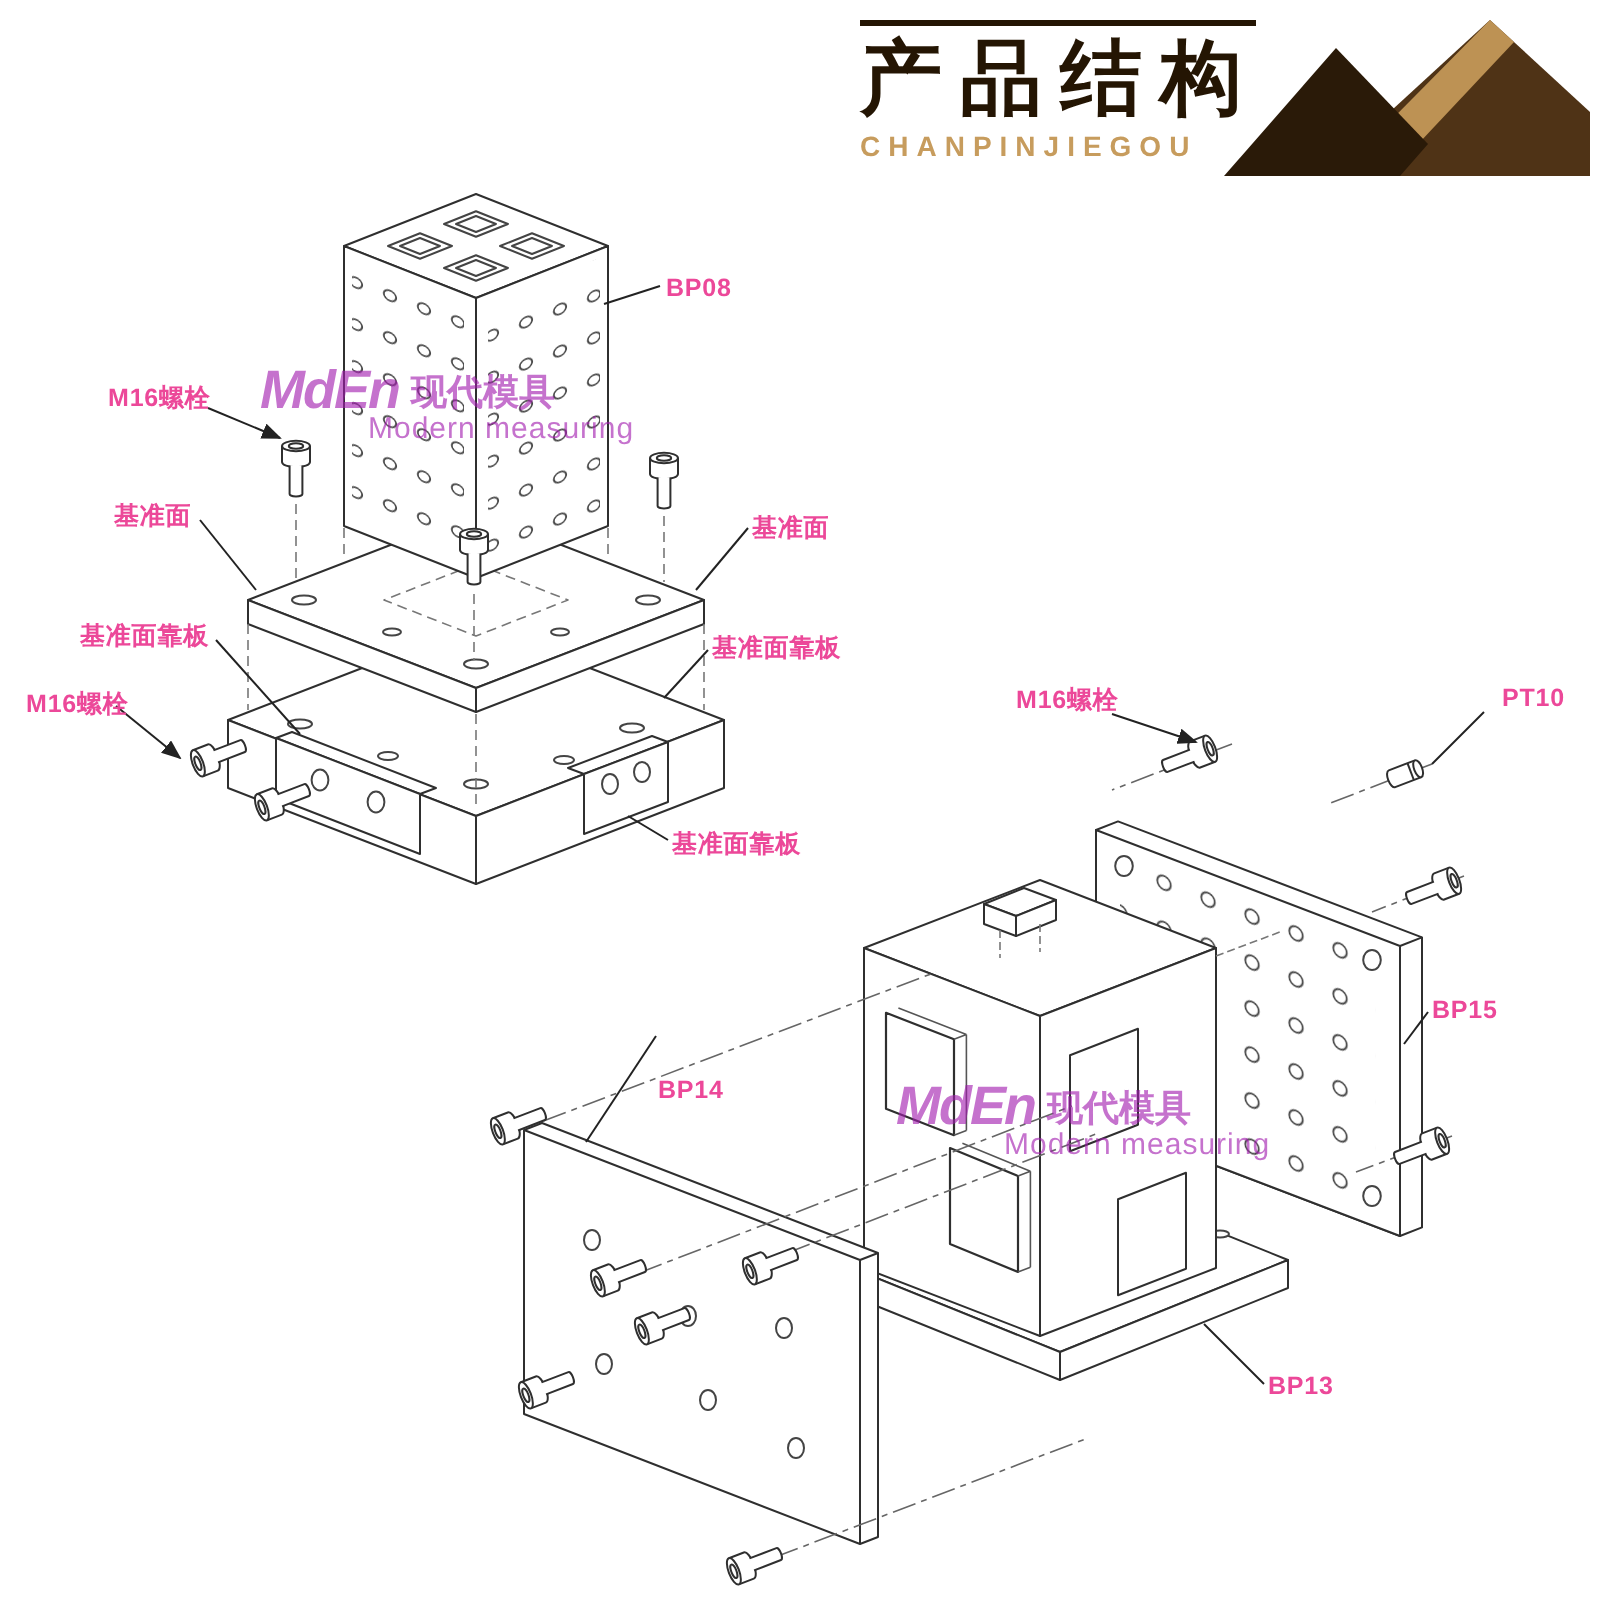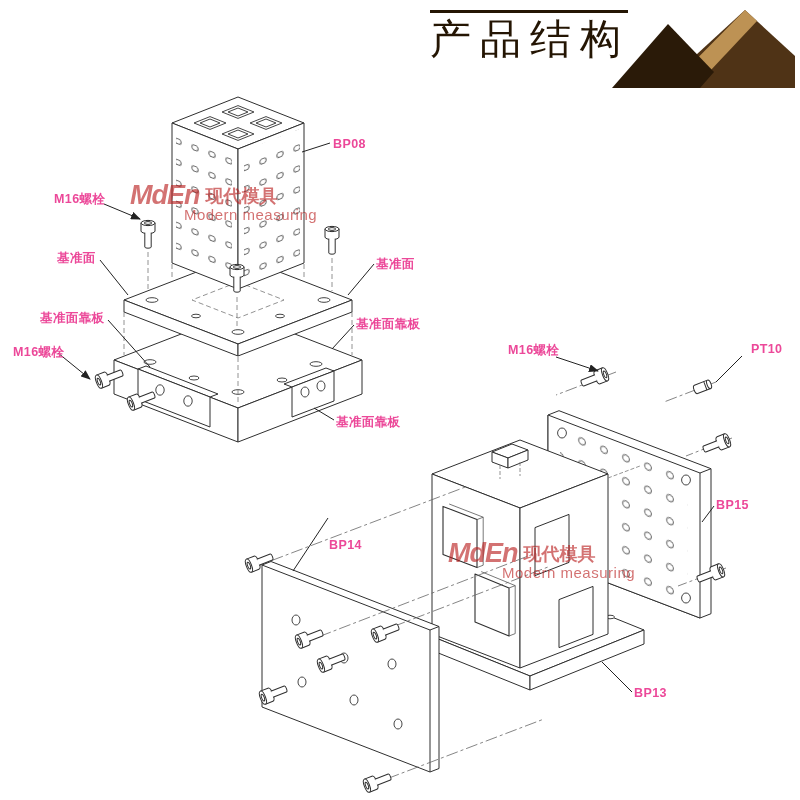--- a/index.html
+++ b/index.html
@@ -2,23 +2,23 @@
 <html><head>
 <meta charset="utf-8">
 <style>
   *{margin:0;padding:0;box-sizing:border-box}
   html,body{width:800px;height:800px;background:#fff;font-family:"Liberation Sans","DejaVu Sans",sans-serif}
   .stage{position:relative;width:800px;height:800px;background:#fff;overflow:hidden}
   .art{position:absolute;left:0;top:0;width:800px;height:800px}
   .lbl{position:absolute;font-size:12.5px;font-weight:700;color:#ec4899;white-space:nowrap;letter-spacing:.4px}
   .header{position:absolute;left:430px;top:10px;width:220px}
   .header .rule{height:3px;width:198px;background:#241503}
-  .header .title{font-size:41px;line-height:1.15;font-weight:400;color:#241503;letter-spacing:9px;margin-top:3px;font-family:"DejaVu Sans","Liberation Sans",sans-serif}
+  .header .title{font-size:41px;line-height:1.15;font-weight:700;color:#241503;letter-spacing:9px;margin-top:3px;font-family:"DejaVu Sans","Liberation Sans",sans-serif}
   .header .sub{font-size:14px;font-weight:600;color:#c79c5d;letter-spacing:4px;margin-top:2px}
-  .watermark{position:absolute;color:#b91c1c;opacity:.62;line-height:1}
+  .watermark{position:absolute;color:#a21caf;opacity:.62;line-height:1}
   .wm-brand{font-size:27px;font-weight:800;font-style:italic;letter-spacing:-1px}
   .wm-cn{font-size:18px;font-weight:700;margin-left:6px;vertical-align:2px}
   .wm-en{font-size:15px;margin-left:54px;margin-top:-2px;letter-spacing:.5px}
   .wm1{left:130px;top:182px}
   .wm2{left:448px;top:540px}
 </style>
 </head>
 <body>
 
 <div class="stage">
@@ -253,20 +253,21 @@
     <div class="wm-en">Modern measuring</div>
   </div>
   <div class="watermark wm2">
     <span class="wm-brand">MdEn</span><span class="wm-cn">现代模具</span>
     <div class="wm-en">Modern measuring</div>
   </div>
 
   <div class="header">
     <div class="rule"></div>
     <div class="title">产品结构</div>
+    <div class="sub">CHANPINJIEGOU</div>
   </div>
 
   <div class="lbl" style="left:333px;top:137px">BP08</div>
   <div class="lbl" style="left:54px;top:191px">M16螺栓</div>
   <div class="lbl" style="left:57px;top:250px">基准面</div>
   <div class="lbl" style="left:376px;top:256px">基准面</div>
   <div class="lbl" style="left:40px;top:310px">基准面靠板</div>
   <div class="lbl" style="left:356px;top:316px">基准面靠板</div>
   <div class="lbl" style="left:13px;top:344px">M16螺栓</div>
   <div class="lbl" style="left:336px;top:414px">基准面靠板</div>

